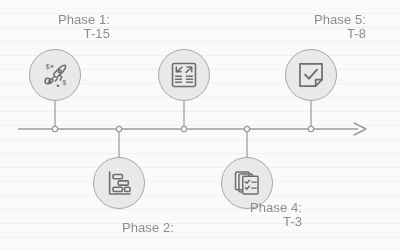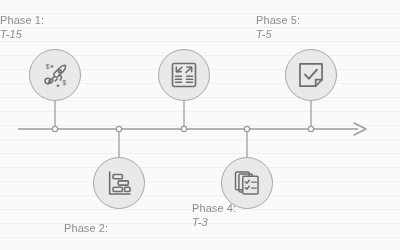--- a/index.html
+++ b/index.html
@@ -54,28 +54,28 @@
     display: flex;
     align-items: center;
     justify-content: center;
   }
   .circle.above { top: -26px; }
   .circle.below { top: -26px; }
   .label {
     position: absolute;
     width: 110px;
     left: -55px;
-    text-align: left;
+    text-align: right;
     color: #8d8d8d;
-    font-size: 11px;
+    font-size: 13px;
     line-height: 14px;
     letter-spacing: 0.1px;
     white-space: nowrap;
   }
-  .label .ln2 { display: block; font-style: italic; }
+  .label .ln2 { display: block; }
   .icon-svg {
     width: 34px;
     height: 34px;
     display: block;
   }
   .icon-svg * {
     vector-effect: non-scaling-stroke;
   }
 </style>
 </head>
@@ -175,17 +175,17 @@
       <div class="node" style="left: 311px; top: 129px;">
         <div class="circle above" style="top: -80px; background: rgb(233, 233, 233); border-color: rgb(168, 168, 168);">
           <span style="display: flex;">
     <svg class="icon-svg" viewBox="0 0 40 40" fill="none" stroke="#6e6e6e" stroke-width="1.7" stroke-linecap="round" stroke-linejoin="round">
       <path d="M7 7h26v18.5L25.5 33H7z"></path>
       <path d="M33 25.5h-7.5V33"></path>
       <path d="M13 19.5l4.6 4.8 9.4-10.6" stroke-width="1.9"></path>
     </svg>
           </span>
         </div>
-        <div class="label" style="color: rgb(141, 141, 141); top: -116px;"><span class="ln1">Phase 5:</span><span class="ln2">T-5</span></div>
+        <div class="label" style="color: rgb(141, 141, 141); top: -116px;"><span class="ln1">Phase 5:</span><span class="ln2">T-8</span></div>
       </div>
     </div>
 
 </div>
 
 </body></html>

